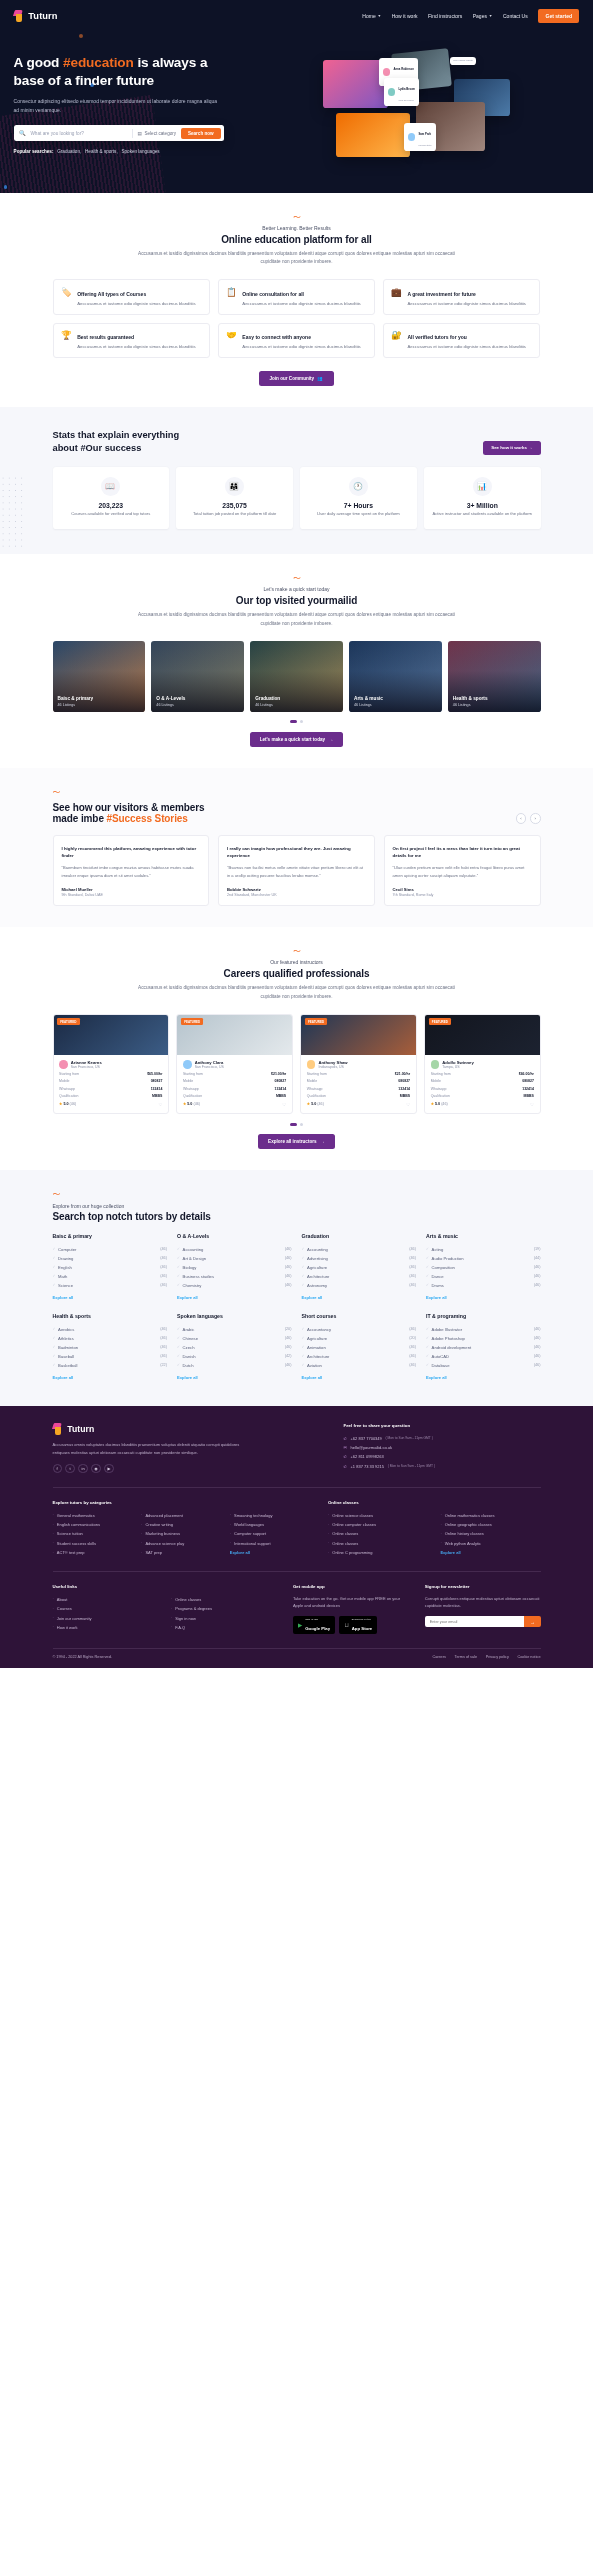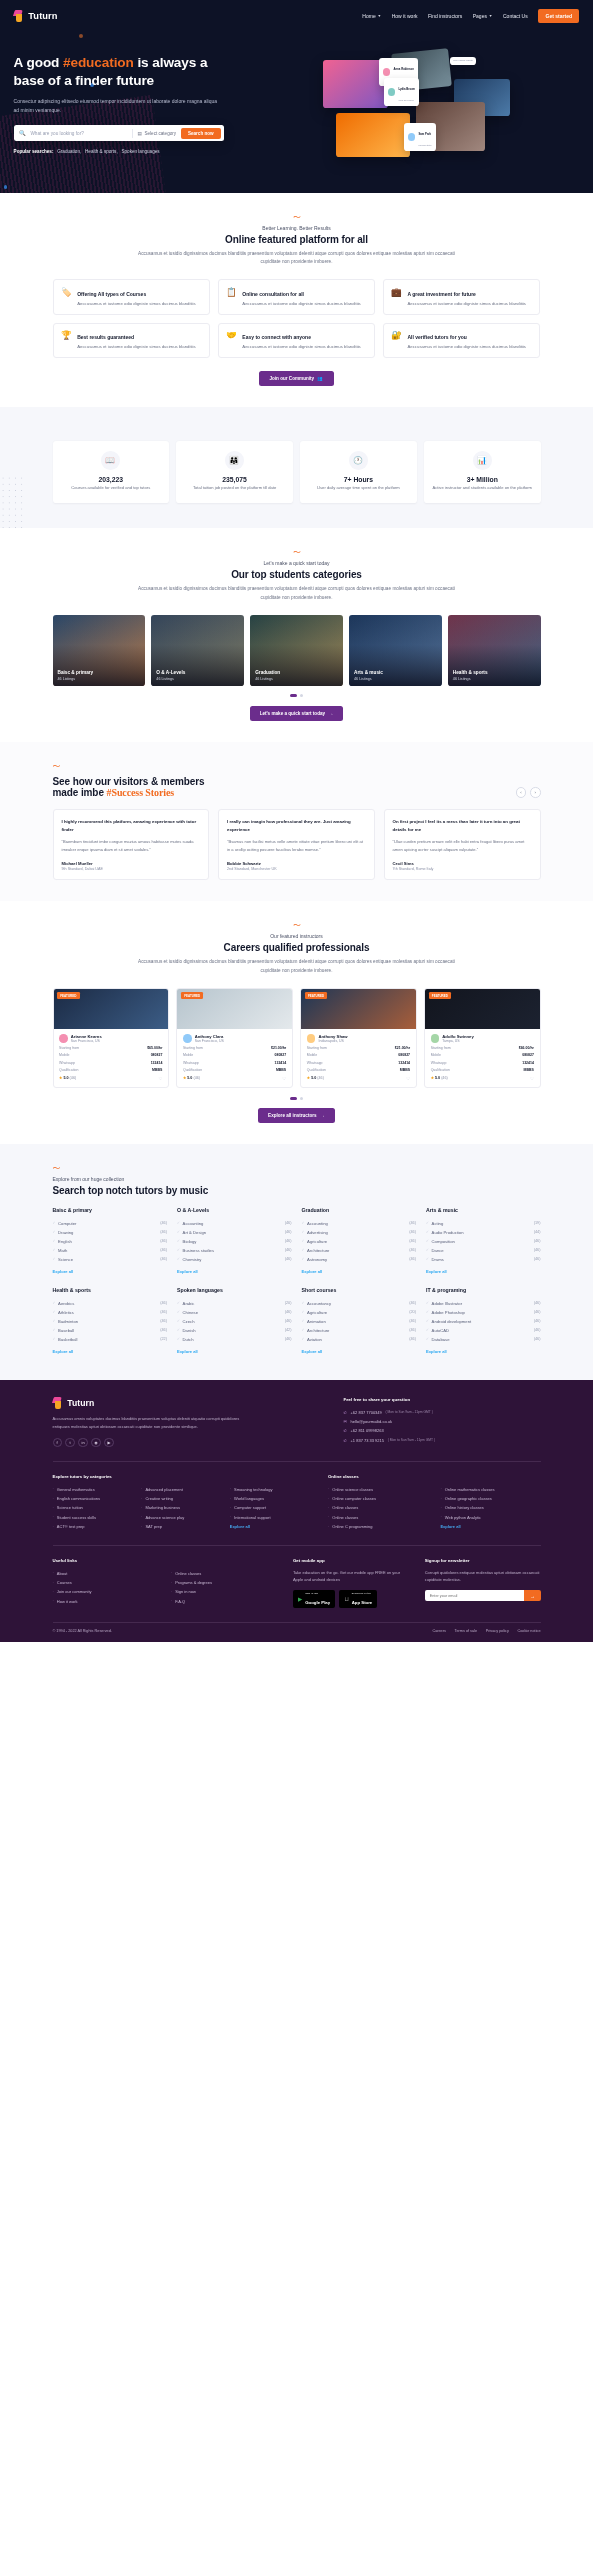--- a/index.html
+++ b/index.html
@@ -95,21 +95,21 @@
   }
   .mini-av { width:7.4px; height:7.4px; border-radius:50%; background:#f5a623; flex:none;}
   .mini-t { font-size:2.8px; font-weight:700; color:#13182b; line-height:1.4; }
   .mini-s { font-size:2.3px; color:#8a90a6; line-height:1.4; }
 
   
   .sec { padding: 21px 0; }
   .squiggle { color:#f26b21; font-size:8px; letter-spacing:-1.2px; line-height:1; }
   .eyebrow { font-size:5px; color:#4a5065; margin-top:3.1px; }
   h2.sec-title { font-size:10px; font-weight:700; margin-top:2.5px; letter-spacing:-0.1px; }
-  h2.sec-title .hl-or { color:#f26b21;font-family:Liberation Serif, serif; }
+  h2.sec-title .hl-or { color:#f26b21; }
   .sec-desc { font-size:4.7px; color:#6b7184; line-height:1.85; margin-top:5px; }
   .center { text-align:center; }
   .center .sec-desc { max-width:321px; margin-left:auto; margin-right:auto; }
 
   
   .feat-grid { display:grid; grid-template-columns:repeat(3,1fr); gap:7.4px; margin-top:12.4px; }
   .feat-card {
     border:0.6px solid #ececf2; border-radius:3.1px; padding:6.8px 7.4px;
     display:flex; gap:5.6px; background:#fff;
   }
@@ -359,21 +359,21 @@
         </div>
       </div>
     </div>
     <div style="height:28px"></div>
   </section>
 
   <section class="sec center">
     <div class="container">
       <div class="squiggle">〜</div>
       <div class="eyebrow">Better Learning. Better Results</div>
-      <h2 class="sec-title">Online featured platform for all</h2>
+      <h2 class="sec-title">Online education platform for all</h2>
       <p class="sec-desc">Accusamus et iusidio dignissimos ducimus blanditiis praesentium voluptatum deleniti atque corrupti quos dolores entiquae molestias apturi sim occaecati cupiditate non providente imbuere.</p>
 
       <div class="feat-grid">
         <div class="feat-card">
           <span class="feat-ic">🏷️</span>
           <span style="text-align:left">
             <span class="feat-h">Offering All types of Courses</span>
             <span class="feat-p" style="display:block">Aeccusamus et iustome odio digniste simos ducimus blanditiis</span>
           </span>
         </div>
@@ -419,20 +419,30 @@
           <span>Join our Community</span>
           <span>👥</span>
         </button>
       </div>
     </div>
   </section>
 
   <section class="stats">
     <div class="dots-grid"></div>
     <div class="container">
+      <div class="stats-head">
+        <h2>
+          <span>Stats that explain everything</span><br>
+          <span>about </span><span class="hl-blue">#Our success</span>
+        </h2>
+        <button class="btn-see">
+          <span>See how it works</span>
+          <span>→</span>
+        </button>
+      </div>
       <div class="stat-grid">
         <div class="stat-card">
           <div class="stat-ring">📖</div>
           <div class="stat-num">203,223</div>
           <div class="stat-lbl">Courses available for verified and top tutors</div>
         </div>
         <div class="stat-card">
           <div class="stat-ring">👨‍👩‍👧</div>
           <div class="stat-num">235,075</div>
           <div class="stat-lbl">Total tuition job posted on the platform till date</div>
@@ -448,21 +458,21 @@
           <div class="stat-lbl">Active instructor and students available on the platform</div>
         </div>
       </div>
     </div>
   </section>
 
   <section class="sec center">
     <div class="container">
       <div class="squiggle">〜</div>
       <div class="eyebrow">Let's make a quick start today</div>
-      <h2 class="sec-title">Our top students categories</h2>
+      <h2 class="sec-title">Our top visited yourmailid</h2>
       <p class="sec-desc">Accusamus et iusidio dignissimos ducimus blanditiis praesentium voluptatum deleniti atque corrupti quos dolores entiquae molestias apturi sim occaecati cupiditate non providente imbuere.</p>
 
       <div class="cat-grid">
         <div class="cat-card" style="background:linear-gradient(150deg,#2f4f72,#cf8a52)">
           <div class="cat-ov"></div>
           <div class="cat-txt" style="text-align:left">
             <div class="cat-n">Baisc &amp; primary</div>
             <div class="cat-c">46 Listings</div>
           </div>
         </div>
@@ -709,21 +719,21 @@
           <span>→</span>
         </button>
       </div>
     </div>
   </section>
 
   <section class="grades">
     <div class="container">
       <div class="squiggle">〜</div>
       <div class="eyebrow">Explore from our huge collection</div>
-      <h2 class="sec-title">Search top notch tutors by music</h2>
+      <h2 class="sec-title">Search top notch tutors by details</h2>
 
       <div class="grade-cols" id="gcol1">
           <div><div class="grade-h">Baisc &amp; primary</div><div class="grade-li">
               <span class="tick">✓</span>
               <span>Computer</span>
               <span class="gct">(46)</span>
             </div><div class="grade-li">
               <span class="tick">✓</span>
               <span>Drawing</span>
               <span class="gct">(46)</span>

